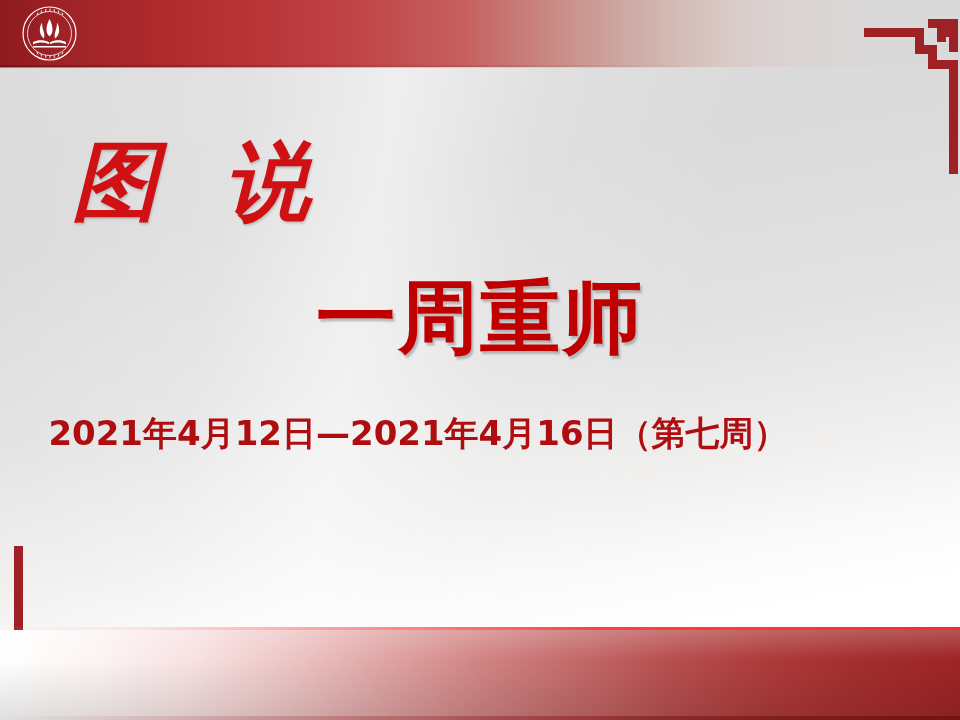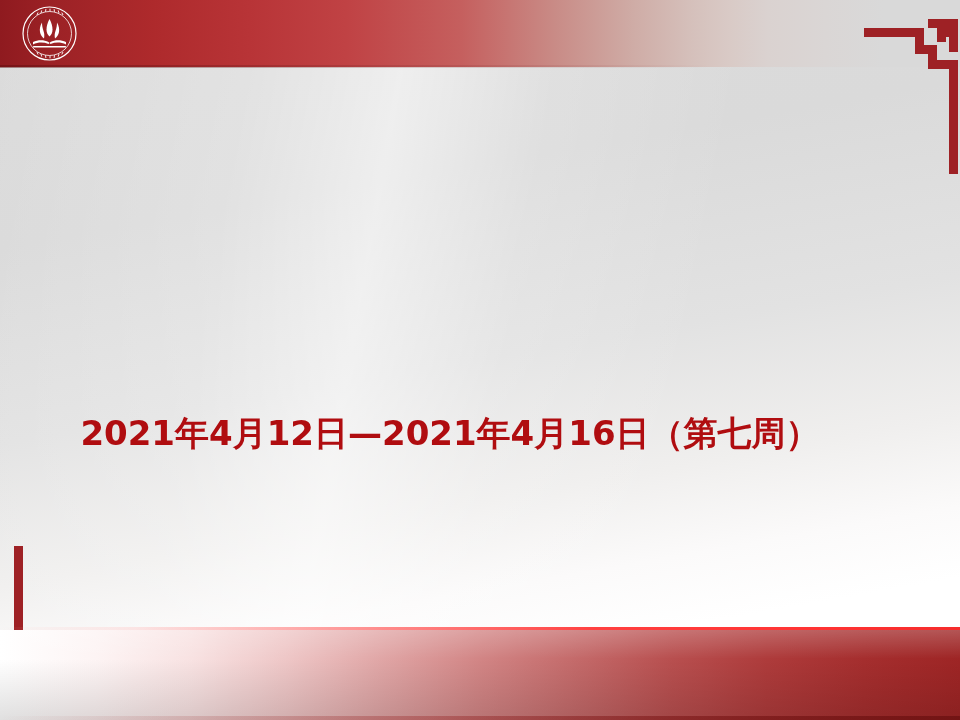--- a/index.html
+++ b/index.html
@@ -126,21 +126,20 @@
     left: 0; top: 413px;
     width: 836px;
     text-align: center;
     color: #b00d10;
     font-family: "DejaVu Sans", "Liberation Sans", sans-serif;
     font-size: 34px;
     font-weight: 700;
     line-height: 1.2;
     letter-spacing: 0px;
     white-space: nowrap;
-    margin-left: 32px;
   }
 
   
   .footer-rule {
     position: absolute;
     left: 0; bottom: 90px;
     width: 960px;
     height: 3px;
     background: linear-gradient(90deg,
       rgba(255,255,255,0) 0%,
@@ -247,21 +246,23 @@
         <rect x="0" y="124" width="9" height="30"></rect>
         <rect x="0" y="145" width="34" height="9"></rect>
         <rect x="14" y="133" width="9" height="14"></rect>
         <rect x="14" y="133" width="16" height="9"></rect>
 
         <rect x="33" y="145" width="63" height="9"></rect>
       </g>
     </svg>
   </div>
 
-
+  <div class="title-seal">图 说</div>
+
+  <div class="title-main">一周重师</div>
 
   <div class="subtitle">2021年4月12日—2021年4月16日（第七周）</div>
 
   <div class="footer-rule"></div>
   <div class="footer-band"></div>
   <div class="footer-band-base"></div>
 
 </div>
 
 </body></html>

